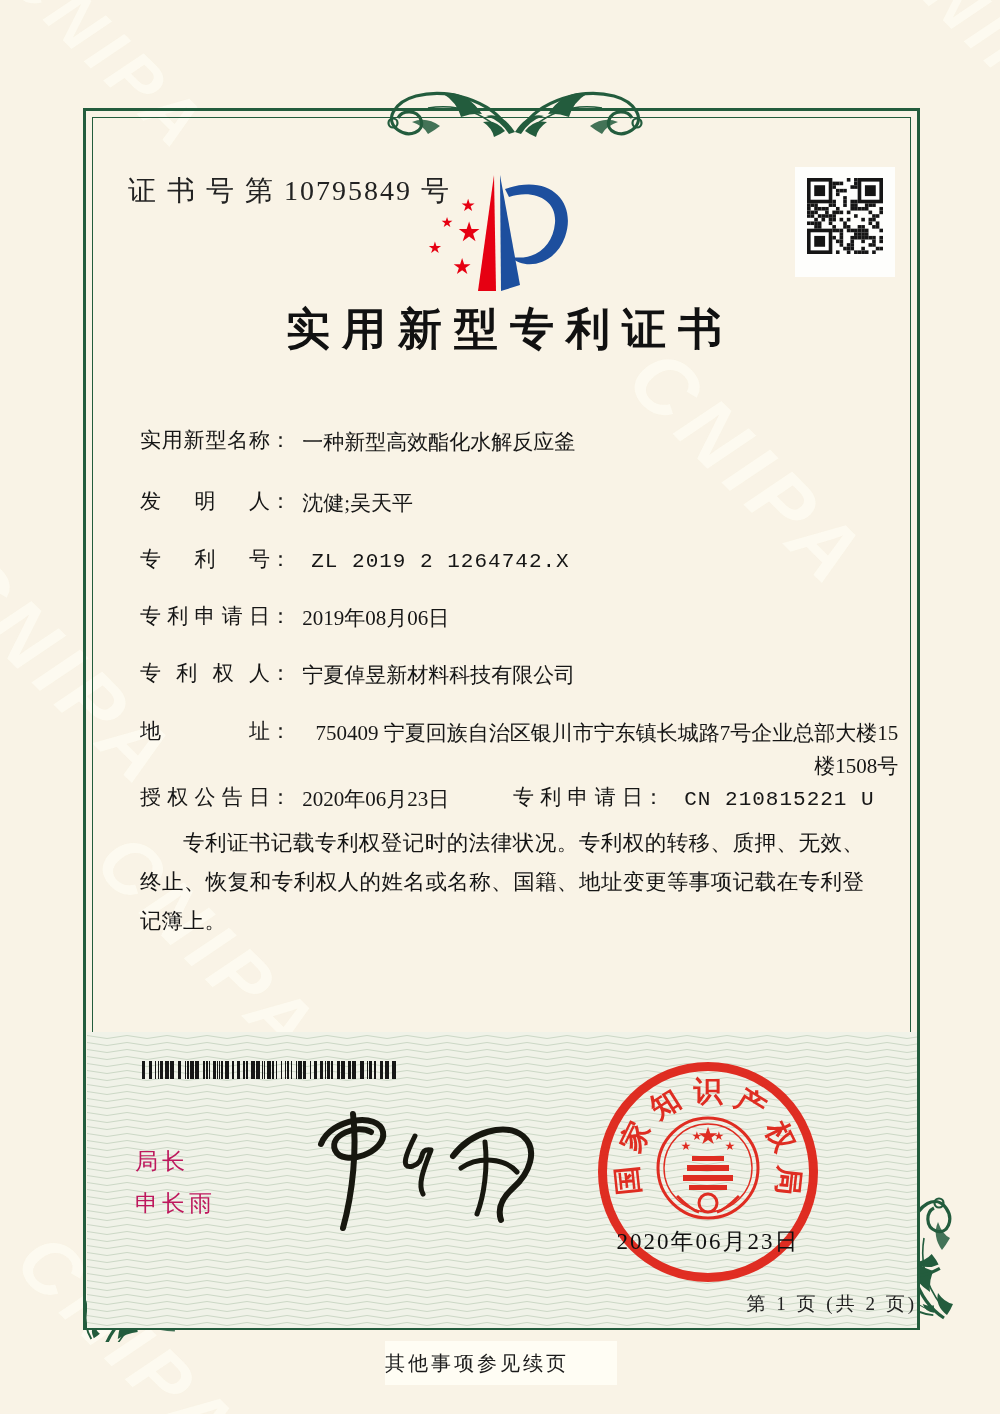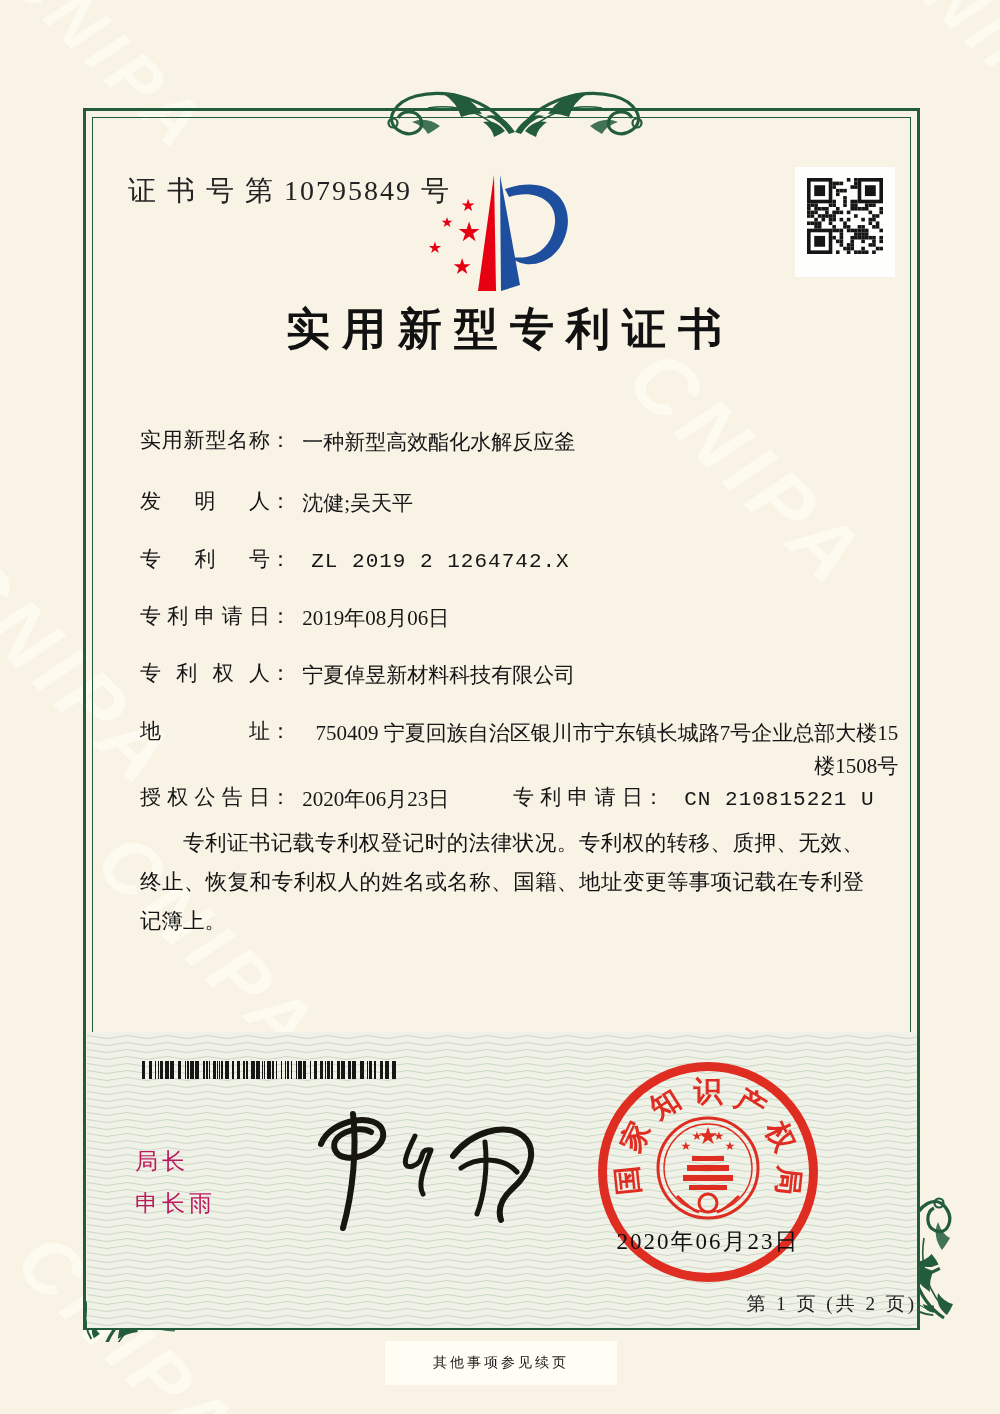--- a/index.html
+++ b/index.html
@@ -52,21 +52,21 @@
   .seal-ring{position:absolute;left:0;top:0;width:220px;height:220px;border:9px solid var(--red);
              border-radius:50%;}
   .seal-char{position:absolute;left:50%;top:50%;width:30px;height:30px;margin:-15px 0 0 -15px;
              display:flex;align-items:center;justify-content:center;
              font-size:29px;font-weight:700;color:var(--red);}
   .seal-date{left:600px;top:1226px;width:216px;text-align:center;font-size:23px;color:#101010;
              letter-spacing:2px;white-space:nowrap;}
   
   .page-info{left:86px;top:1291px;width:831px;text-align:right;font-size:19px;letter-spacing:3px;color:#222;}
   .footer-note{left:385px;top:1341px;width:232px;height:44px;background:#fffdf4;
-               text-align:center;line-height:44px;font-size:14px;letter-spacing:3px;color:#1a1a1a;}
+               text-align:left;line-height:44px;font-size:20px;letter-spacing:3px;color:#1a1a1a;}
   svg{display:block;}
 </style>
 </head>
 <body>
 
 <span class="wm" style="left:-20px;top:10px;">CNIPA</span>
 <span class="wm" style="left:860px;top:-10px;">CNIPA</span>
 <span class="wm" style="left:600px;top:420px;font-size:84px;">CNIPA</span>
 <span class="wm" style="left:-90px;top:620px;font-size:84px;">CNIPA</span>
 <span class="wm" style="left:70px;top:900px;font-size:78px;">CNIPA</span>

